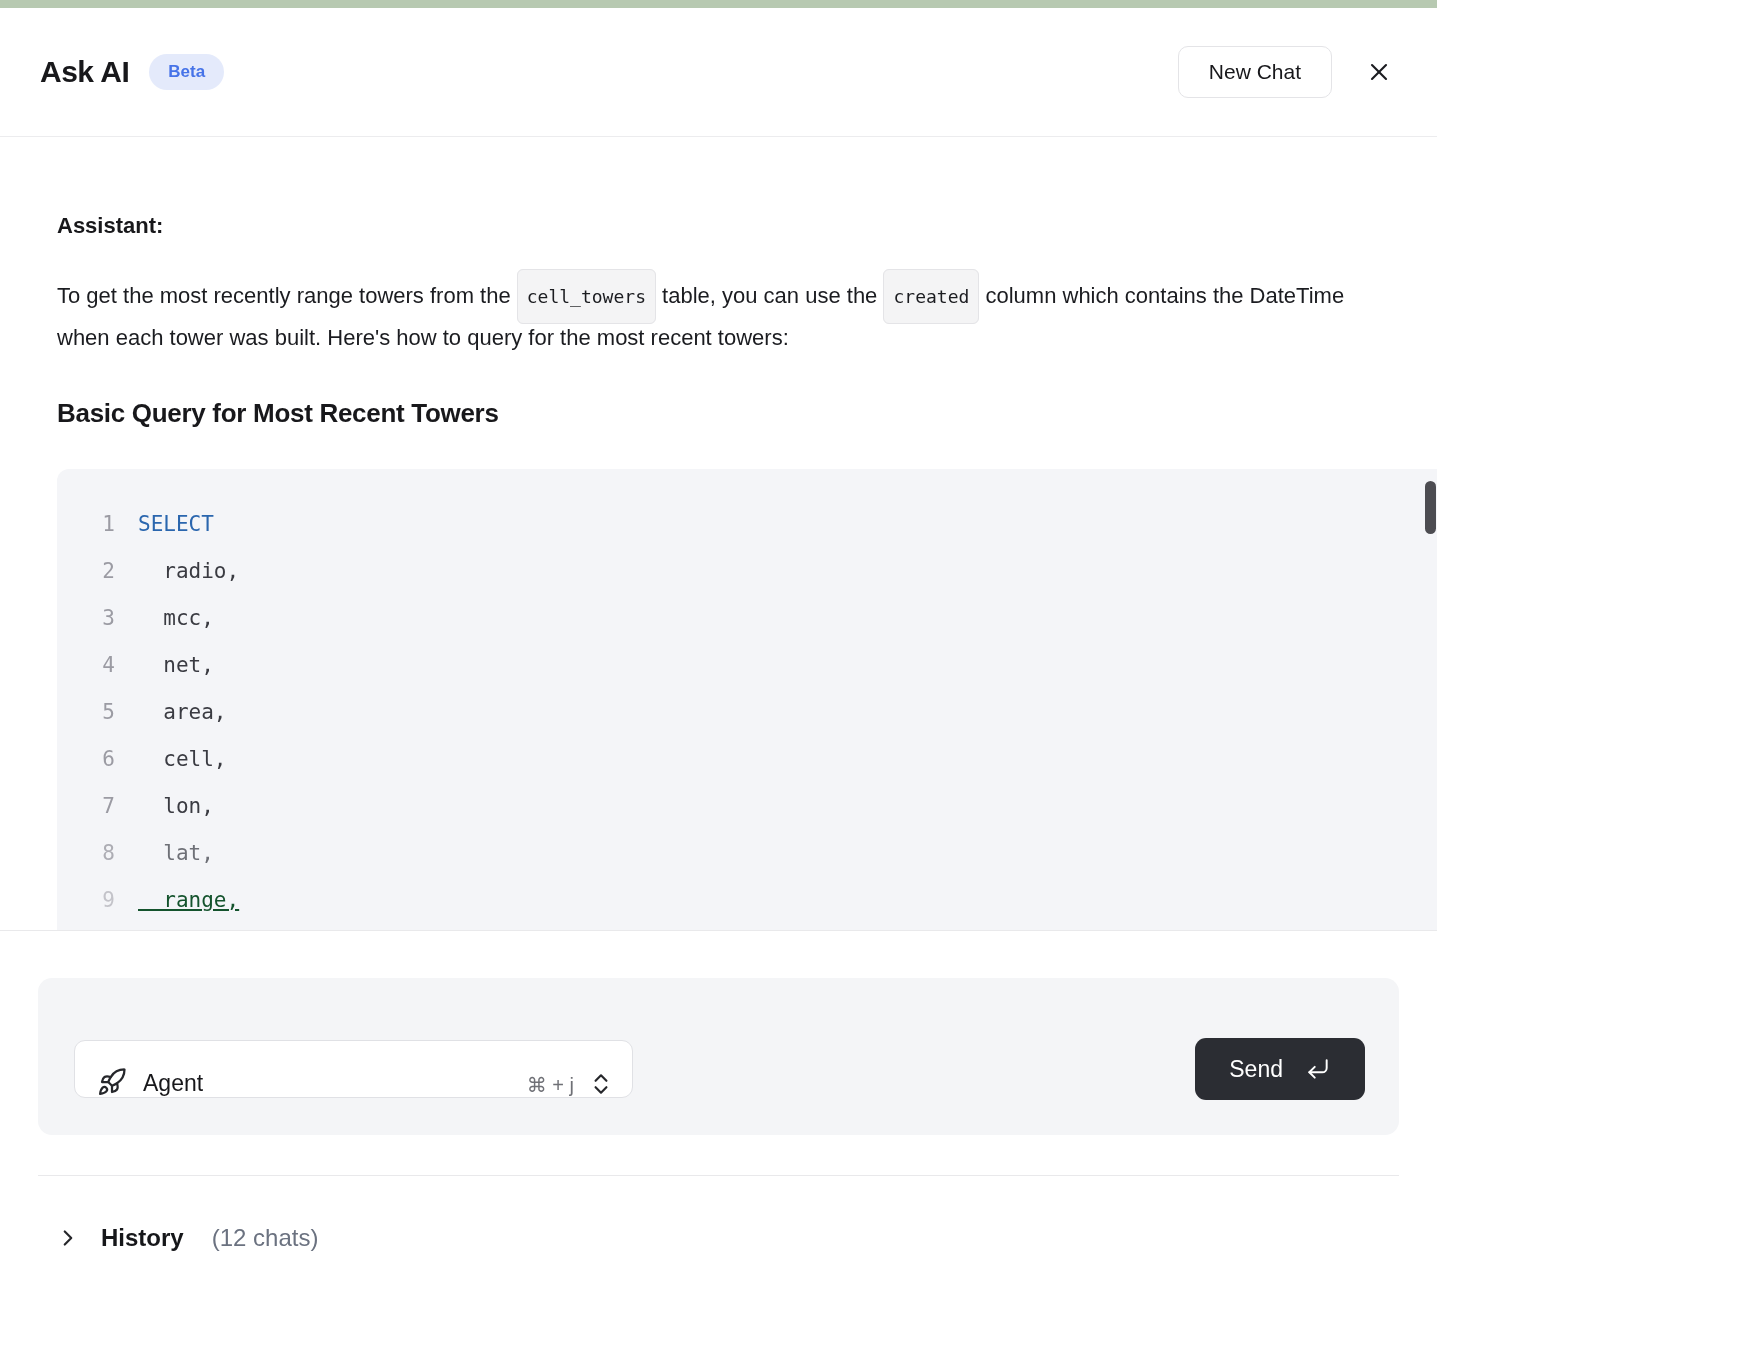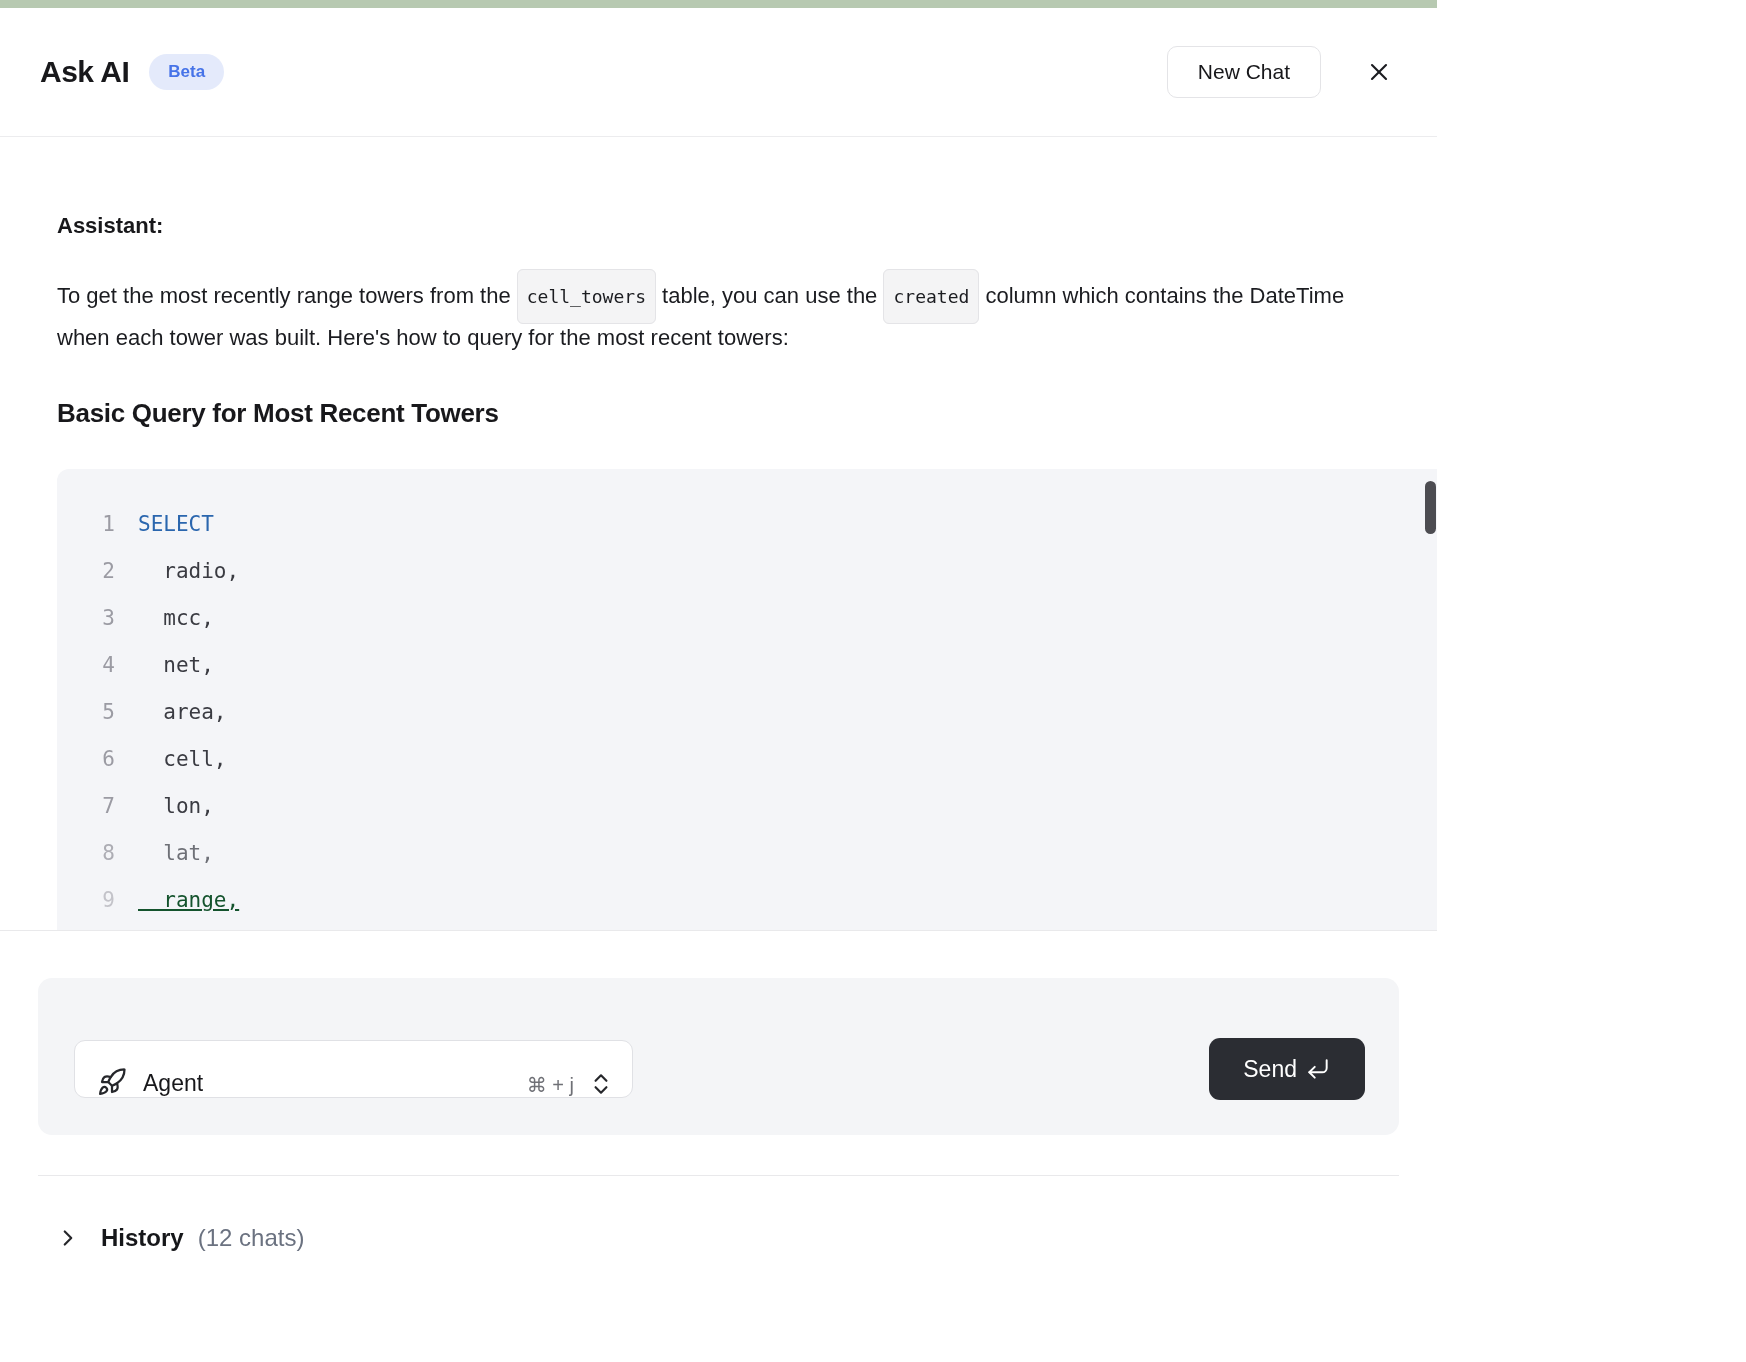--- a/index.html
+++ b/index.html
@@ -6,21 +6,21 @@
   html, body { width: 1746px; height: 1362px; background: #ffffff; font-family: "Liberation Sans", sans-serif; color: #18181b; overflow: hidden; }
   .page { position: relative; width: 1437px; height: 1362px; background: #fff; }
 
   .top-accent { height: 8px; width: 100%; background: #b7c9b1; }
 
   
   .header { height: 129px; display: flex; align-items: center; justify-content: space-between; padding: 0 40px 0 40px; border-bottom: 1px solid #ececee; background: #fff; }
   .header-left { display: flex; align-items: center; gap: 20px; }
   .app-title { font-size: 30px; font-weight: bold; letter-spacing: -0.5px; }
   .beta-badge { background: #e4eafb; color: #4673e8; font-size: 17px; font-weight: bold; padding: 8px 19px; border-radius: 999px; }
-  .header-right { display: flex; align-items: center; gap: 40px; }
+  .header-right { display: flex; align-items: center; gap: 29px; }
   .new-chat-btn { background: #fff; border: 1px solid #e4e4e7; border-radius: 10px; padding: 13px 30px; font-size: 21px; color: #18181b; cursor: pointer; font-family: inherit; }
   .close-btn { background: none; border: none; cursor: pointer; display: flex; align-items: center; padding: 4px; }
 
   
   .chat-area { height: 794px; overflow: hidden; border-bottom: 1px solid #e9e9eb; padding: 76px 57px 0 57px; position: relative; }
   .assistant-label { font-size: 22px; font-weight: bold; margin-bottom: 36px; }
   .assistant-paragraph { font-size: 22px; line-height: 41px; max-width: 1425px; margin-bottom: 40px; color: #1b1c20; }
   .inline-code { font-family: "DejaVu Sans Mono", monospace; font-size: 18px; background: #f4f4f5; border: 1px solid #e4e4e7; border-radius: 6px; padding: 16px 9px; white-space: nowrap; }
   .section-heading { font-size: 26px; font-weight: bold; margin-bottom: 40px; letter-spacing: -0.3px; }
 
@@ -44,27 +44,27 @@
   .ask-input::placeholder { color: #9ca1ab; }
   .resize-grip { position: absolute; right: 6px; bottom: 7px; width: 15px; height: 15px; pointer-events: none;
     background:
       linear-gradient(135deg, transparent 0 6.5px, #9a9aa1 6.5px 8px, transparent 8px 11px, #9a9aa1 11px 12.5px, transparent 12.5px);
   }
   .composer-row { display: flex; align-items: center; justify-content: space-between; margin-top: 28px; }
   .agent-select { width: 559px; height: 58px; background: #fff; border: 1px solid #e0e1e5; border-radius: 11px; display: flex; align-items: flex-end; padding: 0 18px 0 22px; cursor: pointer; }
   .agent-label { font-size: 23px; color: #18181b; margin-left: 16px; }
   .agent-spacer { flex: 1; }
   .shortcut-hint { font-size: 20px; color: #6f7076; margin-right: 14px; }
-  .send-btn { height: 62px; background: #2b2d33; color: #fff; border: none; border-radius: 11px; padding: 0 34px; font-size: 23px; font-family: inherit; display: flex; align-items: center; gap: 8px; cursor: pointer; }
+  .send-btn { height: 62px; background: #2b2d33; color: #fff; border: none; border-radius: 11px; padding: 0 34px; font-size: 23px; font-family: inherit; display: flex; align-items: center; gap: 22px; cursor: pointer; }
 
   
   .bottom-divider { border-top: 1px solid #e9e9eb; margin: 40px 38px 0 38px; }
   .history-row { display: flex; align-items: center; margin: 48px 0 0 55px; cursor: pointer; text-align: center; }
   .history-label { font-size: 24px; font-weight: 600; color: #16171a; margin-left: 20px; }
-  .history-count { font-size: 24px; color: #6b7280; margin-left: 14px; }
+  .history-count { font-size: 24px; color: #6b7280; margin-left: 28px; }
 
   
   .scroll-thumb { position: absolute; right: 1px; top: 481px; width: 11px; height: 53px; background: #4c4c51; border-radius: 6px; }
 
   svg { display: block; }
 </style>
 </head>
 <body>
 
 <div class="page">

